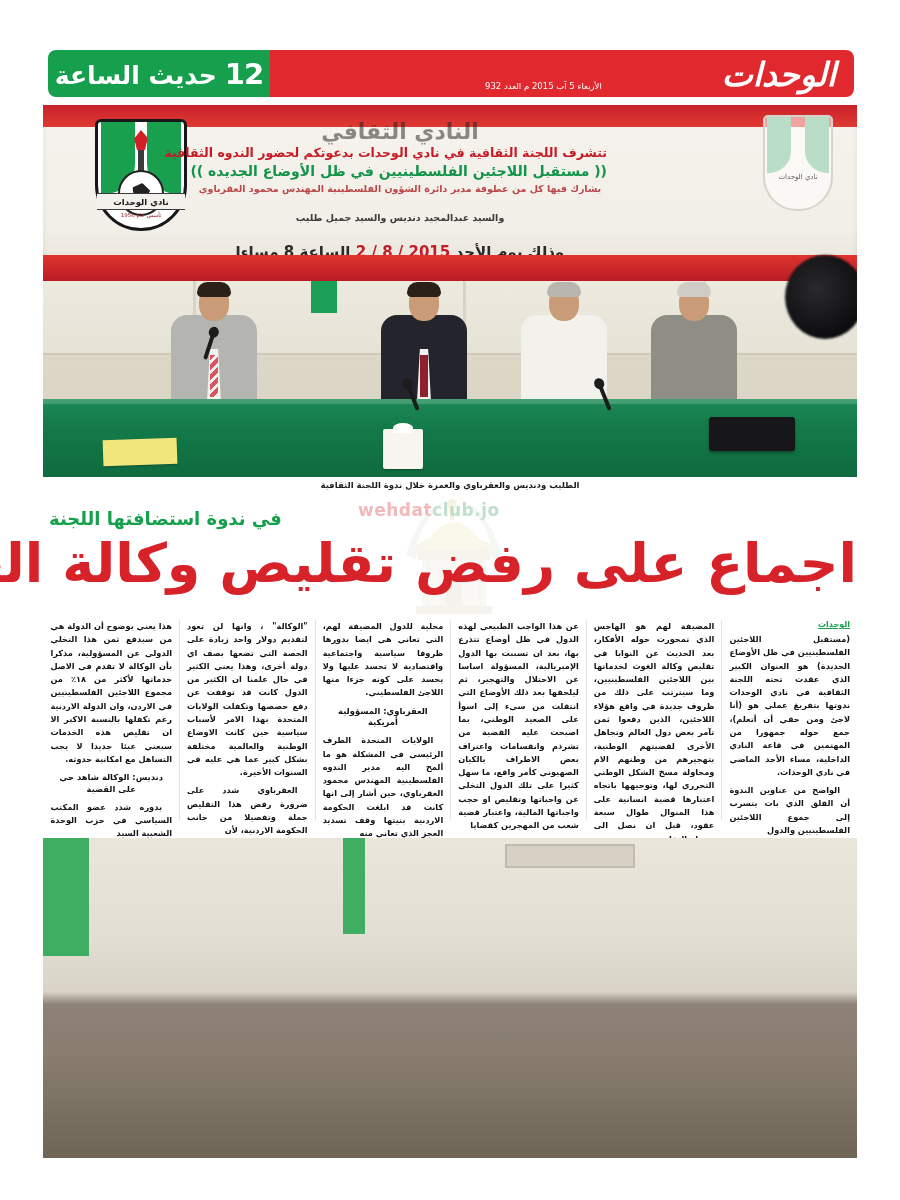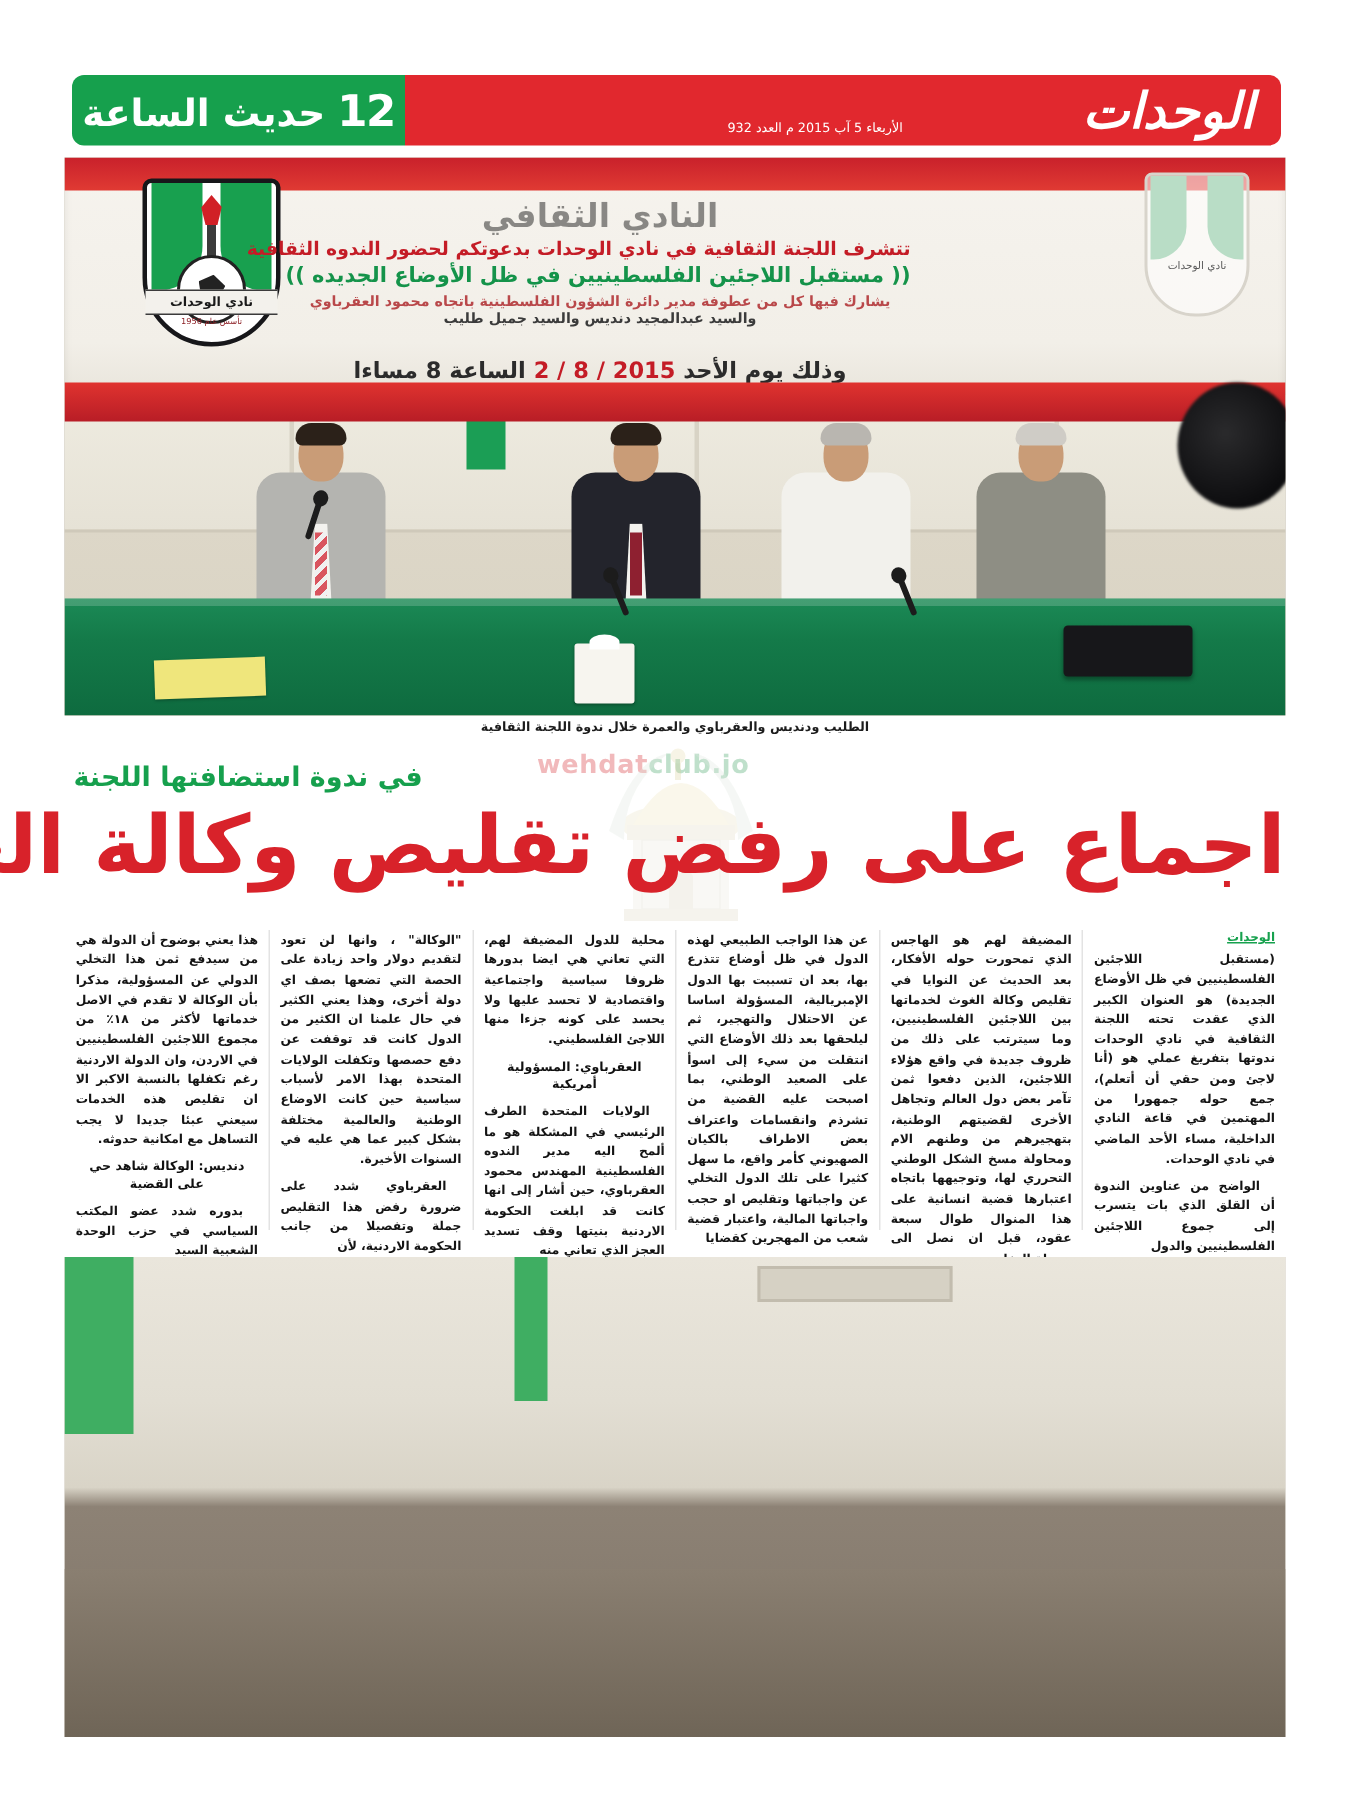--- a/index.html
+++ b/index.html
@@ -76,29 +76,29 @@
   }
   .banner-topbar {
     position: absolute; left:0; top:0; width:100%; height:22px;
     background: linear-gradient(180deg,#c9212b,#e03a33);
   }
   .banner-bottombar {
     position: absolute; left:0; bottom:-18px; width:100%; height:26px;
     background: linear-gradient(180deg,#e0332f,#b81d26);
   }
   .banner-text {
-    position: absolute; right: 250px; left: 150px; top: 27px;
+    position: absolute; right: 250px; left: 150px; top: 14px;
     direction: rtl; text-align: center;
   }
   .bt-line { display:block; white-space: nowrap; }
   .bt1 { font-size: 22px; font-weight: bold; color:#1f1f1f; opacity:.5; letter-spacing:4px; }
   .bt2 { font-size: 12.5px; font-weight: bold; color:#c41c26; margin-top:1px; }
   .bt3 { font-size: 14px; font-weight: bold; color:#14934a; margin-top:3px;padding-left:48px; }
   .bt4 { font-size: 9.5px; font-weight: bold; color:#b9484a; margin-top:4px; }
-  .bt5 { font-size: 9.5px; font-weight: bold; color:#3b3b3b; margin-top:0; }
+  .bt5 { font-size: 9.5px; font-weight: bold; color:#3b3b3b; margin-top:18px; }
   .bt6 { font-size: 15px; font-weight: bold; color:#2b2b2b; margin-top:20px; }
   .bt6 .rd { color:#c41c26; }
 
   
   .crest {
     position: absolute; left: 52px; top: 14px;
     width: 92px; height: 112px;
   }
   .crest-shield {
     position:absolute; inset:0;
@@ -366,21 +366,21 @@
       <div class="crest-small">
         <div class="sg sgl"></div>
         <div class="sg sgr"></div>
         <div class="slabel">نادي الوحدات</div>
       </div>
 
       <div class="banner-text">
         <span class="bt-line bt1">النادي الثقافي</span>
         <span class="bt-line bt2">تتشرف اللجنة الثقافية في نادي الوحدات بدعوتكم لحضور الندوه الثقافية</span>
         <span class="bt-line bt3">(( مستقبل اللاجئين الفلسطينيين في ظل الأوضاع الجديده ))</span>
-        <span class="bt-line bt4">يشارك فيها كل من عطوفة مدير دائرة الشؤون الفلسطينية باتجاه محمود العقرباوي</span>
+        <span class="bt-line bt4">يشارك فيها كل من عطوفة مدير دائرة الشؤون الفلسطينية المهندس محمود العقرباوي</span>
         <span class="bt-line bt5">والسيد عبدالمجيد دنديس والسيد جميل طليب</span>
         <span class="bt-line bt6">
           <span>وذلك يوم الأحد</span>
           <span class="rd">2015 / 8 / 2</span>
           <span>الساعة 8 مساءا</span>
         </span>
       </div>
       <div class="banner-bottombar"></div>
     </div>
 

